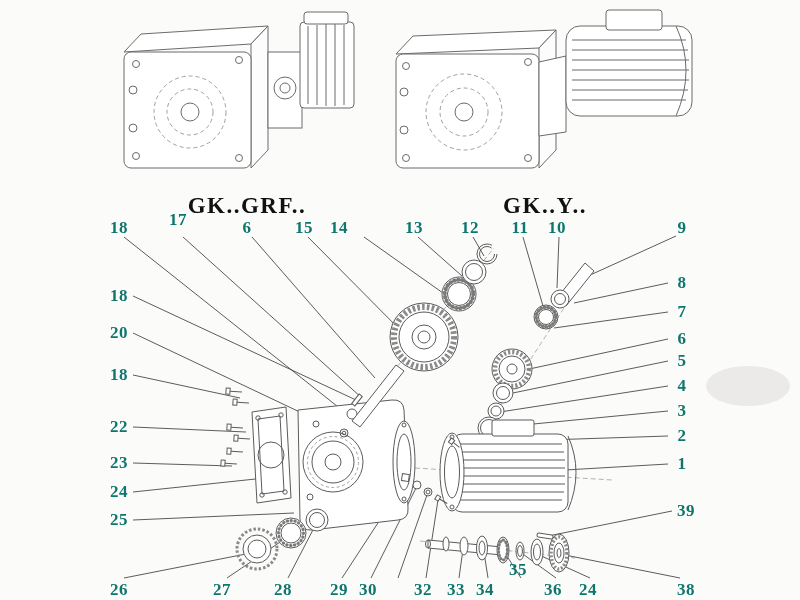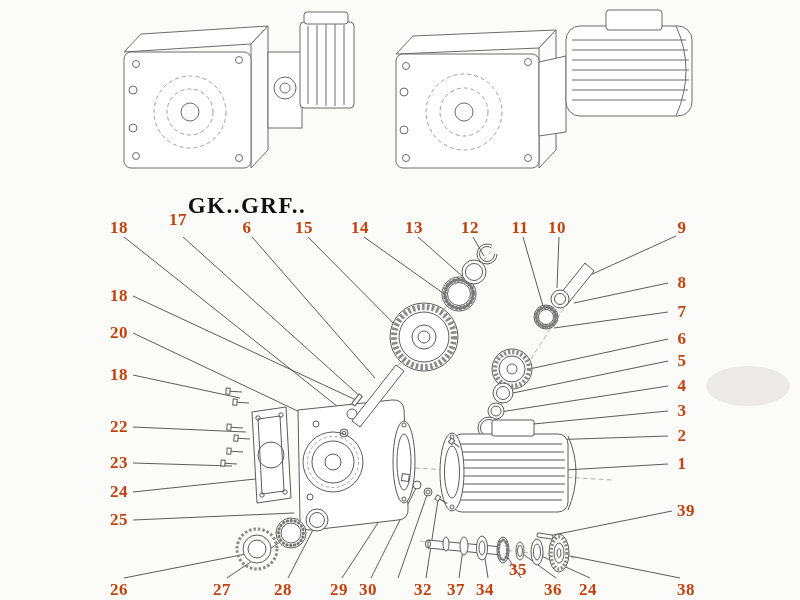--- a/index.html
+++ b/index.html
@@ -15,21 +15,21 @@
     width: 800px; height: 600px;
     background: #fbfbfa;
     overflow: hidden;
   }
   .canvas svg { position: absolute; left: 0; top: 0; }
   .num {
     position: absolute;
     transform: translate(-50%, -50%);
     font-size: 17px;
     font-weight: 600;
-    color: #c2410c;
+    color: #0f766e;
     letter-spacing: .5px;
     user-select: none;
   }
   .title {
     position: absolute;
     transform: translate(-50%, -50%);
     font-size: 23px;
     font-weight: 700;
     color: #111;
     letter-spacing: 1.5px;
@@ -301,26 +301,27 @@
         <ellipse cx="559" cy="553" rx="10" ry="19" fill="#ffffff"></ellipse>
         <ellipse cx="559" cy="553" rx="8" ry="16" stroke-dasharray="2 1.8" stroke-width="3.5" stroke="#8a8a8a"></ellipse>
         <ellipse cx="559" cy="553" rx="5" ry="10"></ellipse>
         <ellipse cx="559" cy="553" rx="2" ry="4.5"></ellipse>
         <rect transform="translate(545,536) rotate(8)" x="-8" y="-2" width="16" height="4" rx="1.5" fill="#ffffff"></rect>
       </g>
     </g>
   </svg>
 
   <div class="title" style="left:247px; top:206px">GK..GRF..</div>
+  <div class="title" style="left:545px; top:206px">GK..Y..</div>
 
   <span class="num" style="left:119px;top:228px">18</span>
   <span class="num" style="left:178px;top:220px">17</span>
   <span class="num" style="left:247px;top:228px">6</span>
   <span class="num" style="left:304px;top:228px">15</span>
-  <span class="num" style="left:360px;top:228px">14</span>
+  <span class="num" style="left:339px;top:228px">14</span>
   <span class="num" style="left:414px;top:228px">13</span>
   <span class="num" style="left:470px;top:228px">12</span>
   <span class="num" style="left:520px;top:228px">11</span>
   <span class="num" style="left:557px;top:228px">10</span>
   <span class="num" style="left:682px;top:228px">9</span>
 
   <span class="num" style="left:119px;top:296px">18</span>
   <span class="num" style="left:119px;top:333px">20</span>
   <span class="num" style="left:119px;top:375px">18</span>
   <span class="num" style="left:119px;top:427px">22</span>
@@ -338,20 +339,20 @@
   <span class="num" style="left:682px;top:464px">1</span>
   <span class="num" style="left:686px;top:511px">39</span>
 
   <span class="num" style="left:119px;top:590px">26</span>
   <span class="num" style="left:222px;top:590px">27</span>
   <span class="num" style="left:283px;top:590px">28</span>
   <span class="num" style="left:339px;top:590px">29</span>
   <span class="num" style="left:368px;top:590px">30</span>
   <span class="num" style="left:395px;top:606px">31</span>
   <span class="num" style="left:423px;top:590px">32</span>
-  <span class="num" style="left:456px;top:590px">37</span>
+  <span class="num" style="left:456px;top:590px">33</span>
   <span class="num" style="left:485px;top:590px">34</span>
   <span class="num" style="left:518px;top:570px">35</span>
   <span class="num" style="left:553px;top:590px">36</span>
   <span class="num" style="left:588px;top:590px">24</span>
   <span class="num" style="left:686px;top:590px">38</span>
 
 </div>
 
 </body></html>

